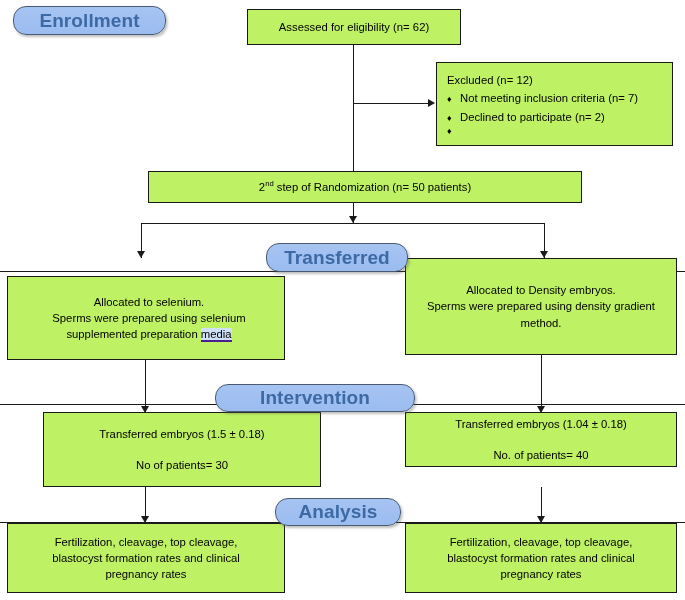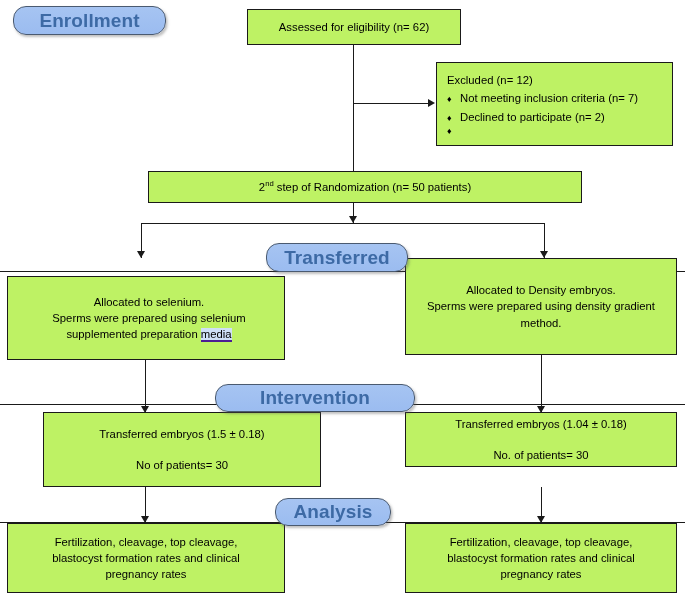--- a/index.html
+++ b/index.html
@@ -186,31 +186,31 @@
       <div>Transferred embryos (1.5 ± 0.18)</div>
       <div class="spacer-line"></div>
       <div>No of patients= 30</div>
     </div>
   </div>
 
   <div class="box center" style="left:405px; top:412px; width:272px; height:55px;">
     <div class="pad">
       <div>Transferred embryos (1.04 ± 0.18)</div>
       <div class="spacer-line"></div>
-      <div>No. of patients= 30</div>
+      <div>No. of patients= 40</div>
     </div>
   </div>
 
   <div class="vline" style="left:145px; top:487px; height:36px;"></div>
   <div class="arrowhead" style="left:141px; top:516px;"></div>
   <div class="vline" style="left:541px; top:487px; height:36px;"></div>
   <div class="arrowhead" style="left:537px; top:516px;"></div>
 
   <div class="hline" style="left:0px; top:522px; width:685px;"></div>
-  <div class="banner" style="left:275px; top:498px; width:116px; height:28px;">
+  <div class="banner" style="left:275px; top:498px; width:126px; height:28px;">
     <span>Analysis</span>
   </div>
 
   <div class="box center" style="left:7px; top:523px; width:278px; height:70px;">
     <div class="pad">
       <div>Fertilization, cleavage, top cleavage,</div>
       <div>blastocyst formation rates and clinical</div>
       <div>pregnancy rates</div>
     </div>
   </div>

